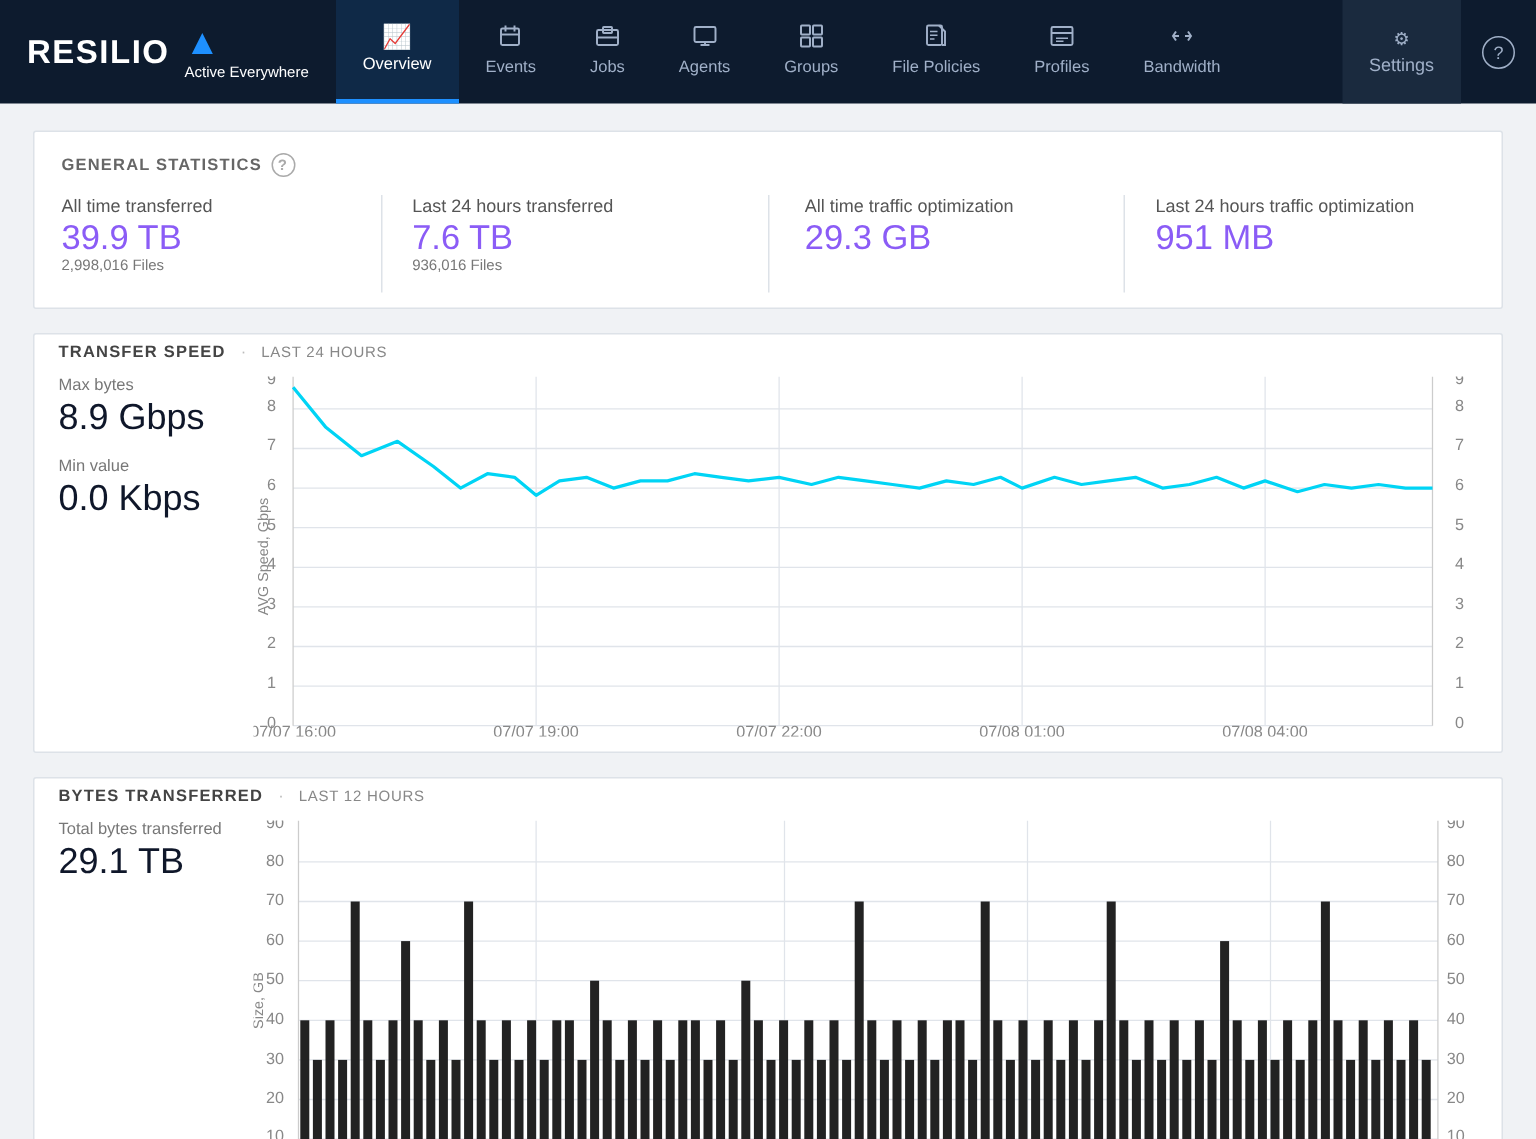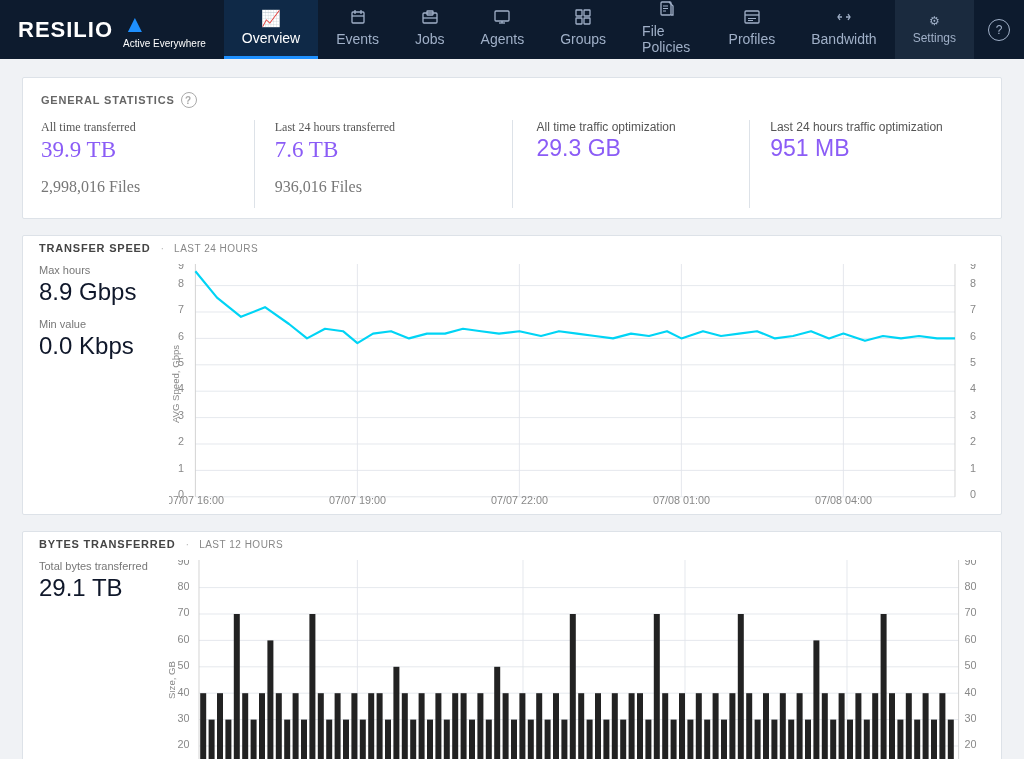--- a/index.html
+++ b/index.html
@@ -3,21 +3,21 @@
   <meta charset="utf-8">
   <style>
     * { box-sizing: border-box; margin: 0; padding: 0; }
     body { font-family: 'Segoe UI', Arial, sans-serif; background: #f0f2f5; color: #222; font-size: 13px; }
 
     
     .navbar {
       background: #0d1b2e;
       display: flex;
       align-items: stretch;
-      height: 59px;
+      height: 69px;
     }
     .navbar-logo {
       display: flex;
       align-items: center;
       padding: 0 18px;
       min-width: 200px;
       gap: 10px;
     }
     .logo-text {
       color: #fff;
@@ -58,21 +58,21 @@
       border-bottom: 3px solid transparent;
       text-decoration: none;
       transition: background 0.15s;
     }
     .nav-item.active {
       color: #fff;
       border-bottom: 3px solid #1e90ff;
       background: rgba(30,144,255,0.12);
     }
     .nav-item .nav-icon { font-size: 16px; line-height: 1; }
-    .nav-item .nav-label { font-size: 14px; }
+    .nav-item .nav-label { font-size: 11px; }
     .nav-spacer { flex: 1; }
     .nav-settings {
       display: flex;
       flex-direction: column;
       align-items: center;
       justify-content: center;
       padding: 0 18px;
       color: #a0b0c8;
       cursor: pointer;
       font-size: 12px;
@@ -129,23 +129,23 @@
       color: #555;
       margin-bottom: 2px;
     }
     .stat-value {
       font-size: 23px;
       font-weight: 300;
       color: #8b5cf6;
       line-height: 1.1;
     }
     .stat-sub {
-      font-size: 16px;
+      font-size: 10px;
       color: #777;
-      margin-top: 16px;
+      margin-top: 1px;
     }
 
     
     .chart-section {
       background: #fff;
       border: 1px solid #dde2e8;
       padding: 6px 16px 10px;
       margin-bottom: 16px;
       border-radius: 2px;
     }
@@ -325,21 +325,21 @@
 
 <div class="main">
 
   <div class="stats-card">
     <div class="section-title">
       <span>GENERAL STATISTICS</span>
       <span class="help-icon">?</span>
     </div>
     <div class="stats-split">
       <div class="stats-split-left">
-        <div style="display:flex; gap:0;font-family:Liberation Serif, serif;">
+        <div style="display:flex; gap:0;">
           <div class="stat-block">
             <div class="stat-label">All time transferred</div>
             <div class="stat-value">39.9 TB</div>
             <div class="stat-sub">2,998,016 Files</div>
           </div>
           <div class="stat-block">
             <div class="stat-label">Last 24 hours transferred</div>
             <div class="stat-value">7.6 TB</div>
             <div class="stat-sub">936,016 Files</div>
           </div>
@@ -359,21 +359,21 @@
   </div>
 
   <div class="chart-section">
     <div class="chart-header">
       <span class="chart-title">TRANSFER SPEED</span>
       <span style="color:#bbb; font-size:11px;">·</span>
       <span class="chart-subtitle">LAST 24 HOURS</span>
     </div>
     <div class="chart-body">
       <div class="chart-legend">
-        <div class="legend-item-label">Max hours</div>
+        <div class="legend-item-label">Max bytes</div>
         <div class="legend-item-value">8.9 Gbps</div>
         <div class="legend-item-label">Min value</div>
         <div class="legend-item-value">0.0 Kbps</div>
       </div>
       <div class="chart-canvas-wrap">
         <svg class="chart-svg" viewBox="0 0 680 200">
 
           <g>
             <text x="10" y="195" font-size="9" fill="#888" text-anchor="middle">0</text>
             <text x="10" y="173" font-size="9" fill="#888" text-anchor="middle">1</text>

